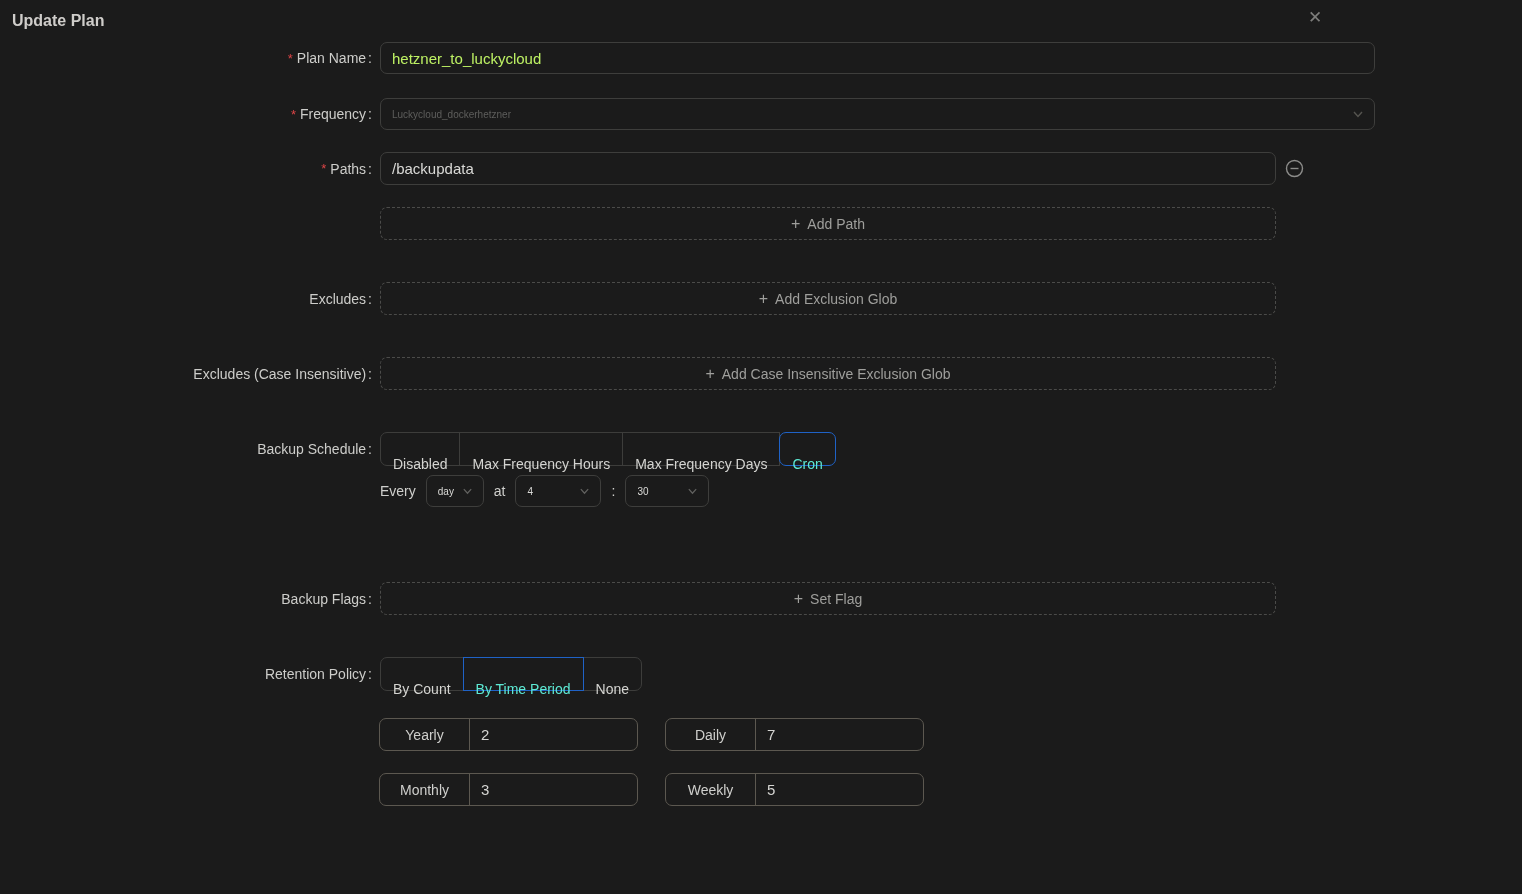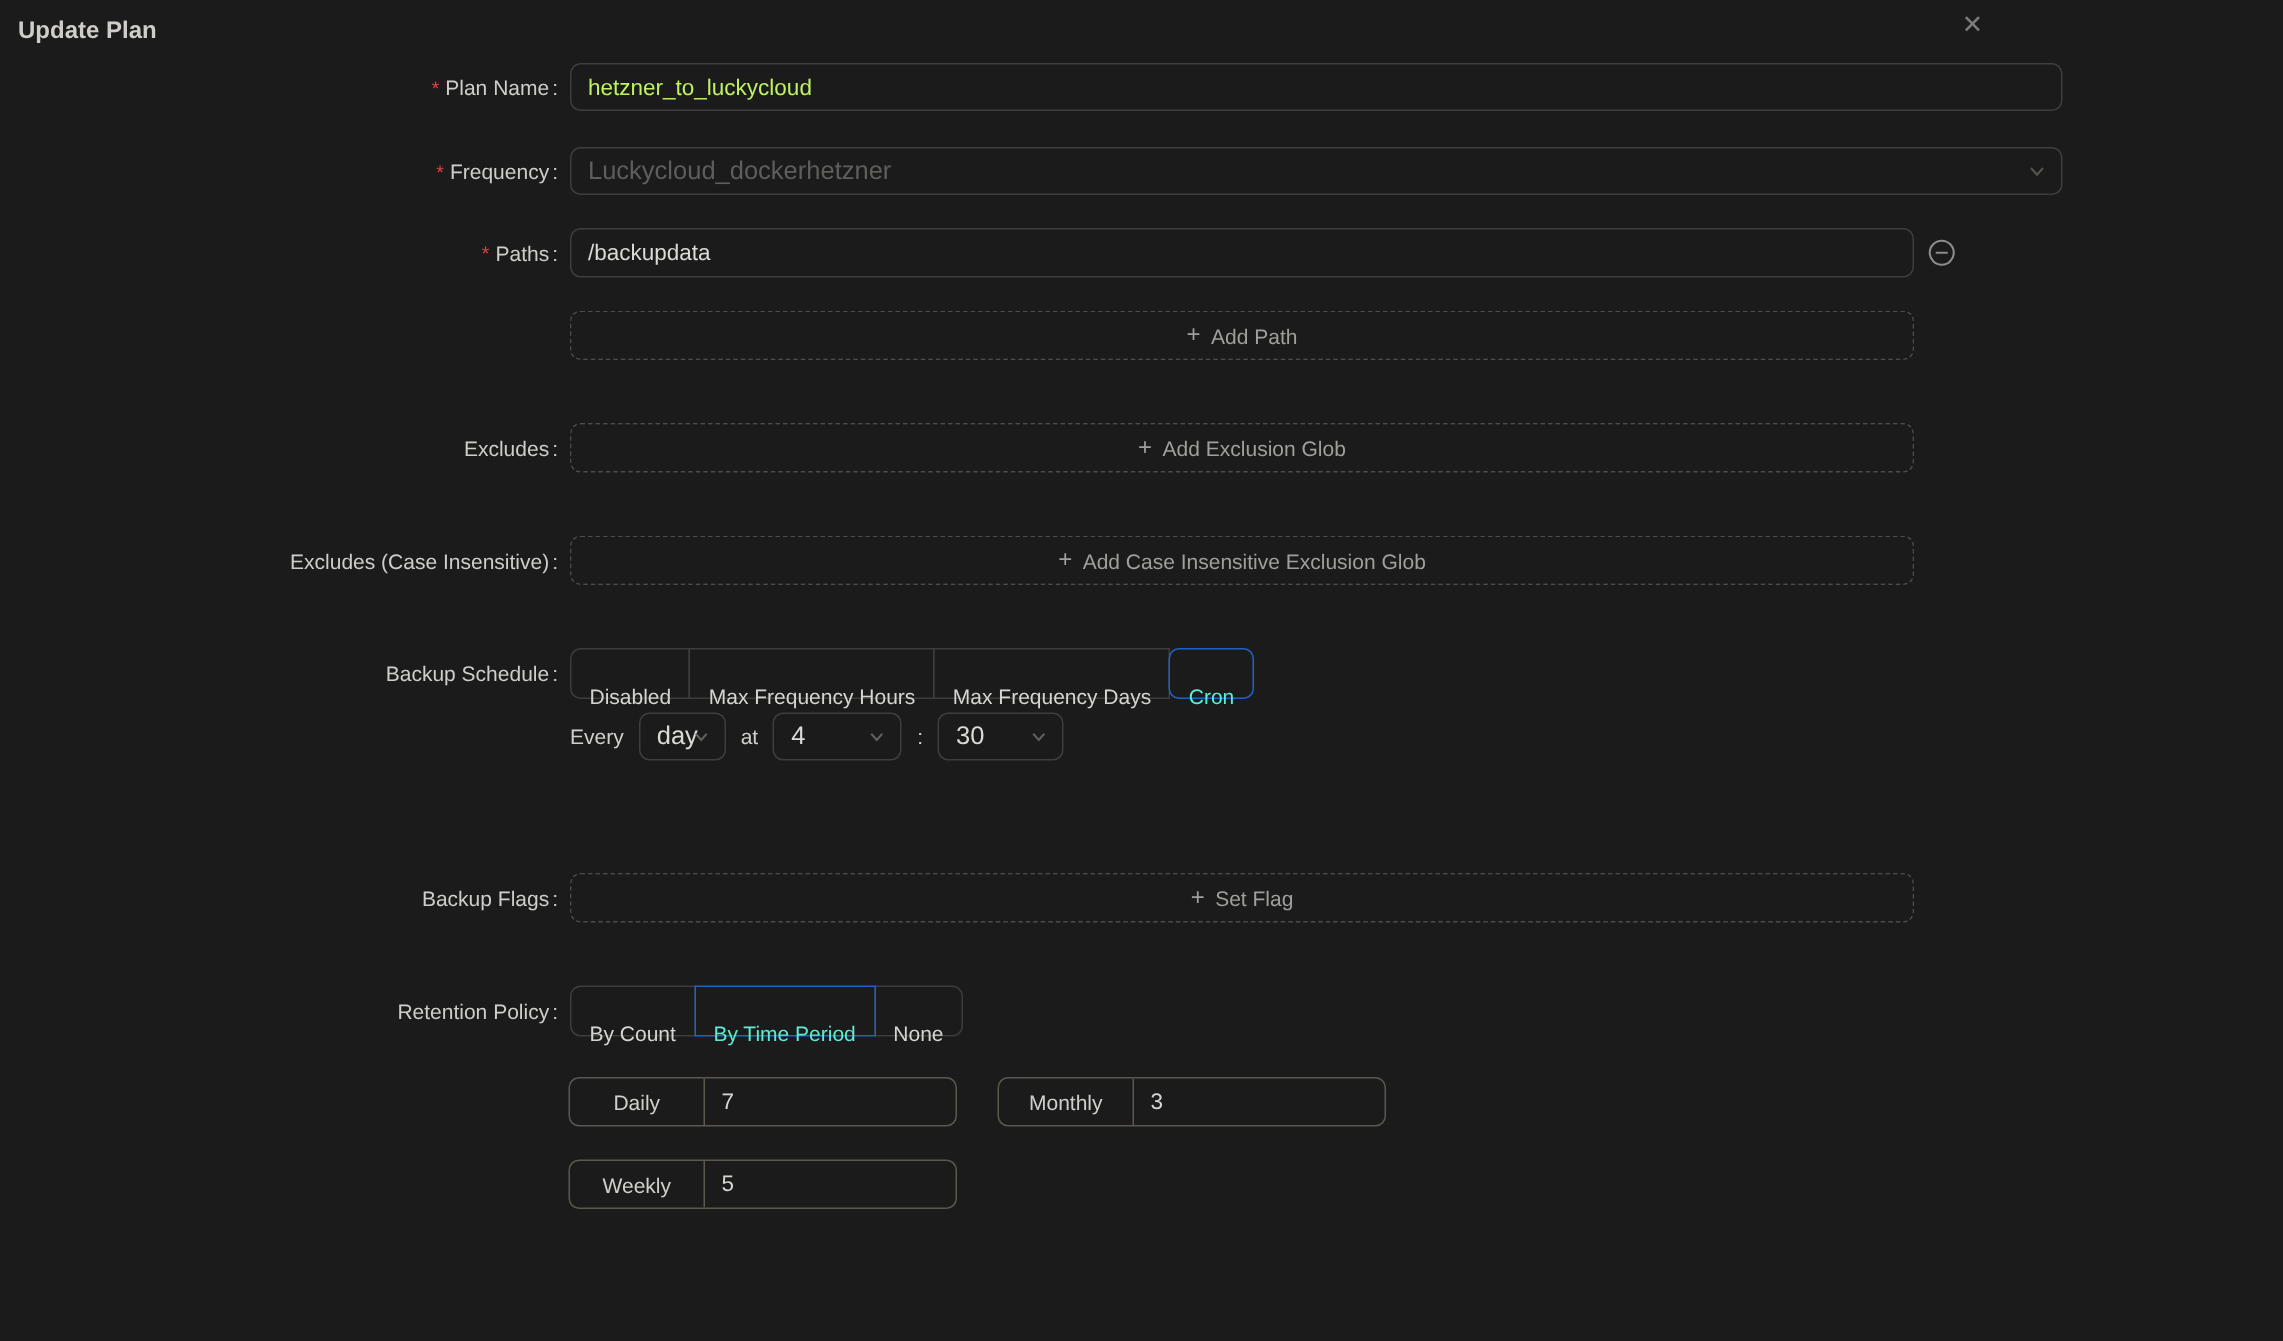--- a/index.html
+++ b/index.html
@@ -44,21 +44,21 @@
     font-family: inherit; outline: none;
   }
   .w-full { width: 995px; }
   .w-mid  { width: 896px; }
   .disabled-input { color: #bef264; }
 
   .select {
     position: relative; height: 32px;
     border: 1px solid #3e3e3c; border-radius: 7px;
     display: flex; align-items: center;
-    padding: 0 26px 0 11px; font-size: 17px; color: #dadad7;
+    padding: 0 26px 0 11px; font-size: 10px; color: #dadad7;
     cursor: pointer; background: transparent;
   }
   .select .chev { position: absolute; right: 10px; top: 50%; transform: translateY(-50%); display: flex; }
   .select.disabled { color: #5e5e5c; cursor: default; }
 
   .icon-btn {
     margin-left: 9px; display: flex; align-items: center; justify-content: center;
     cursor: pointer; background: none; border: none; padding: 0;
   }
 
@@ -274,20 +274,24 @@
           <span class="opt selected">By Time Period</span>
           <span class="opt">None</span>
         </div>
       </div>
     </div>
 
     <div class="row">
       <div class="lbl"></div>
       <div class="ctl">
         <div class="ret-grid">
+          <div class="ret-group">
+            <div class="ret-addon">Yearly</div>
+            <input class="ret-val" value="2" style="">
+          </div>
           <div class="ret-group">
             <div class="ret-addon">Daily</div>
             <input class="ret-val" value="7" style="">
           </div>
           <div class="ret-group">
             <div class="ret-addon">Monthly</div>
             <input class="ret-val" value="3" style="">
           </div>
           <div class="ret-group">
             <div class="ret-addon">Weekly</div>

